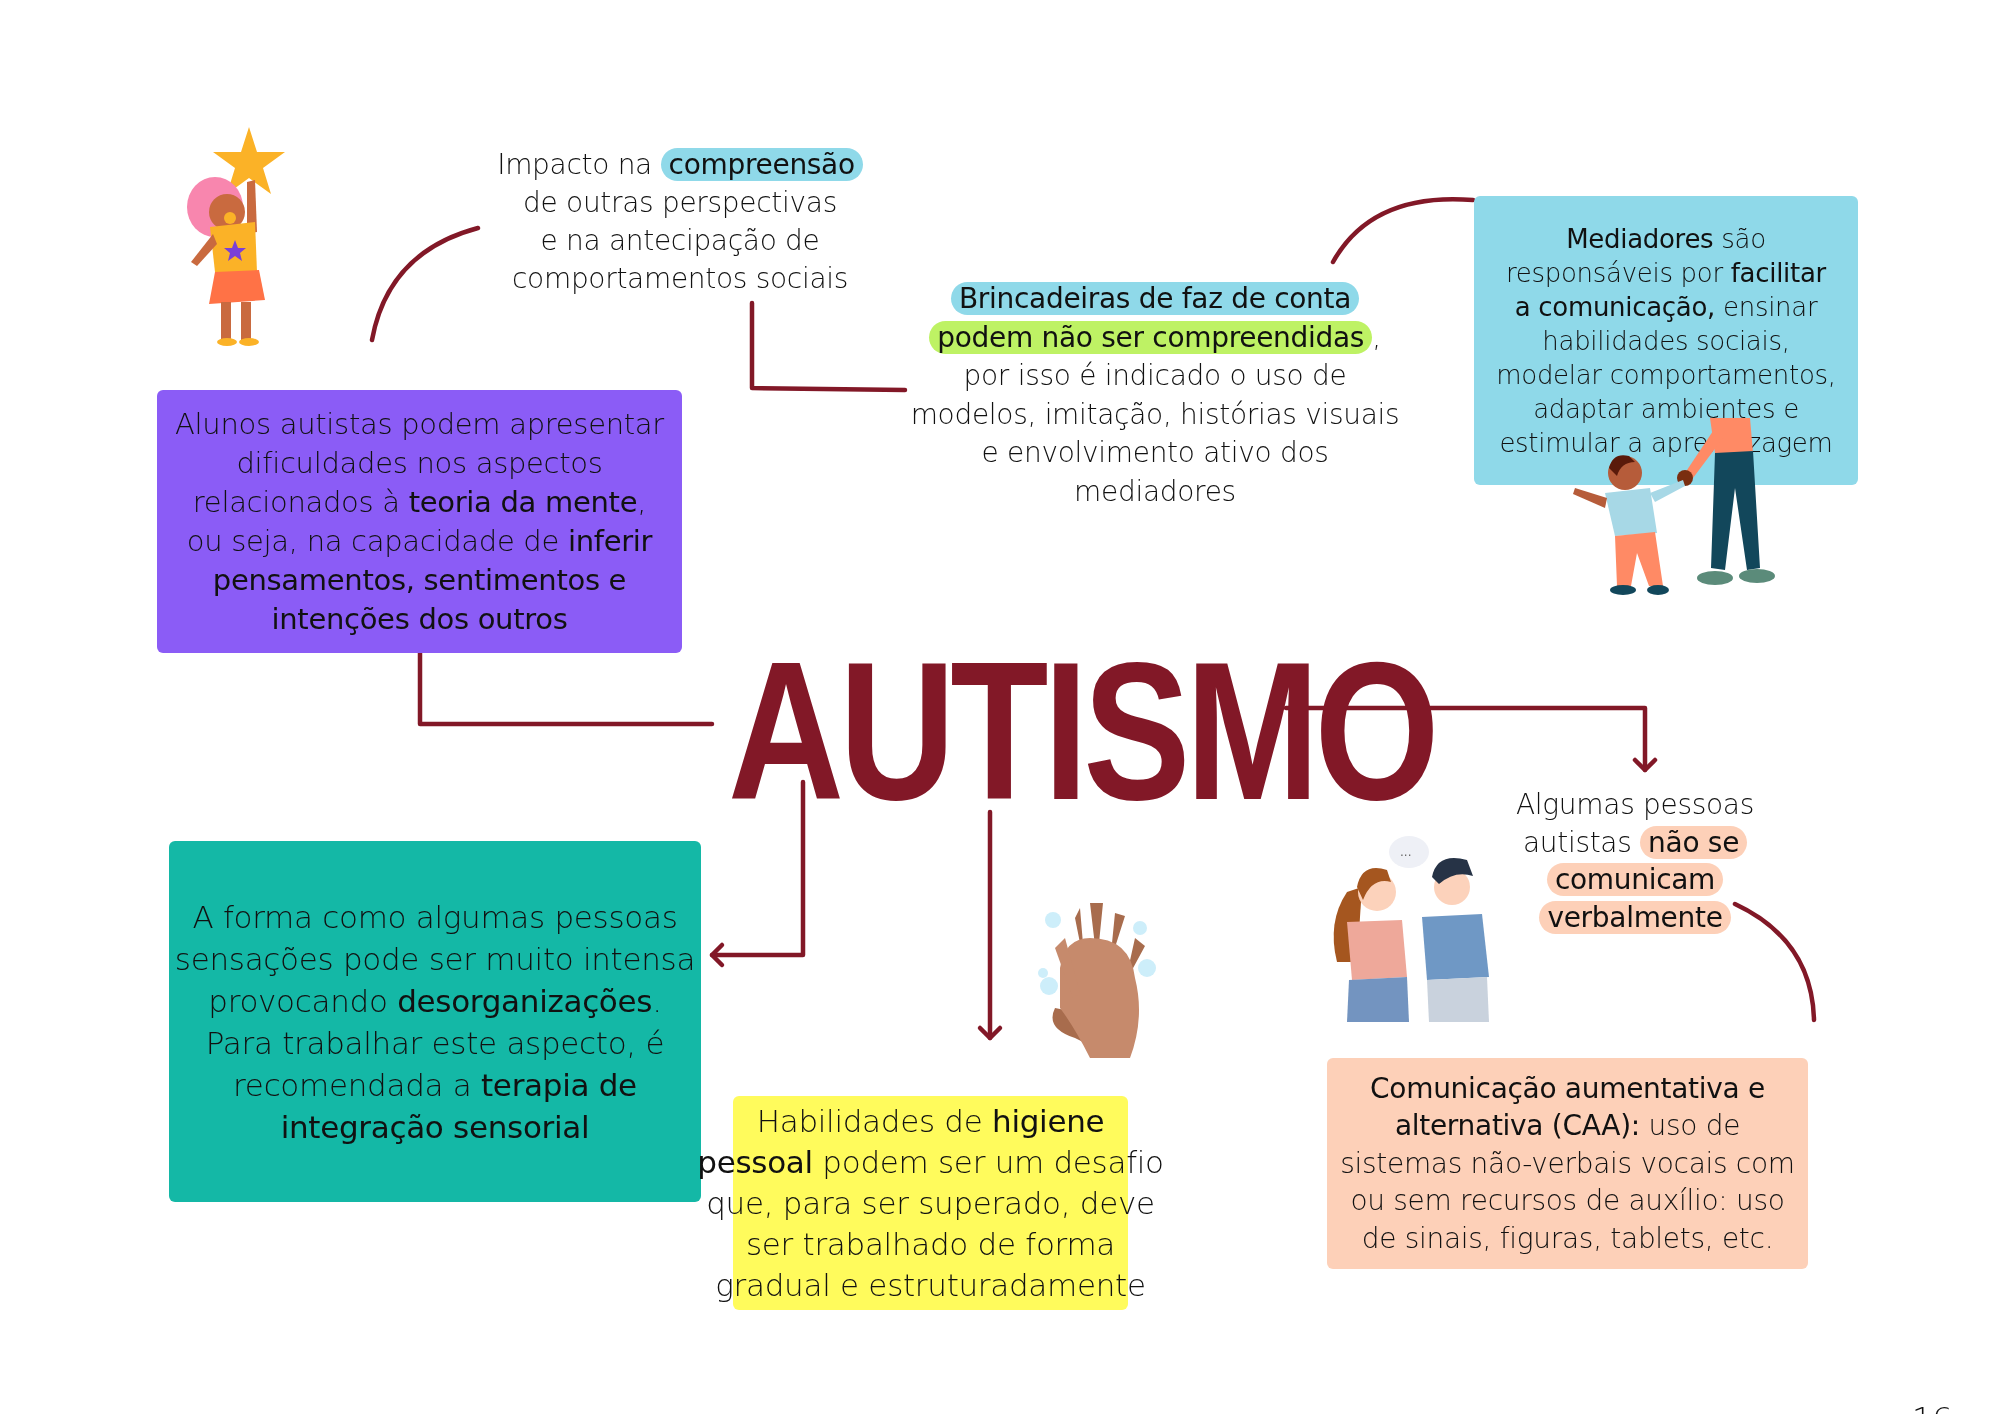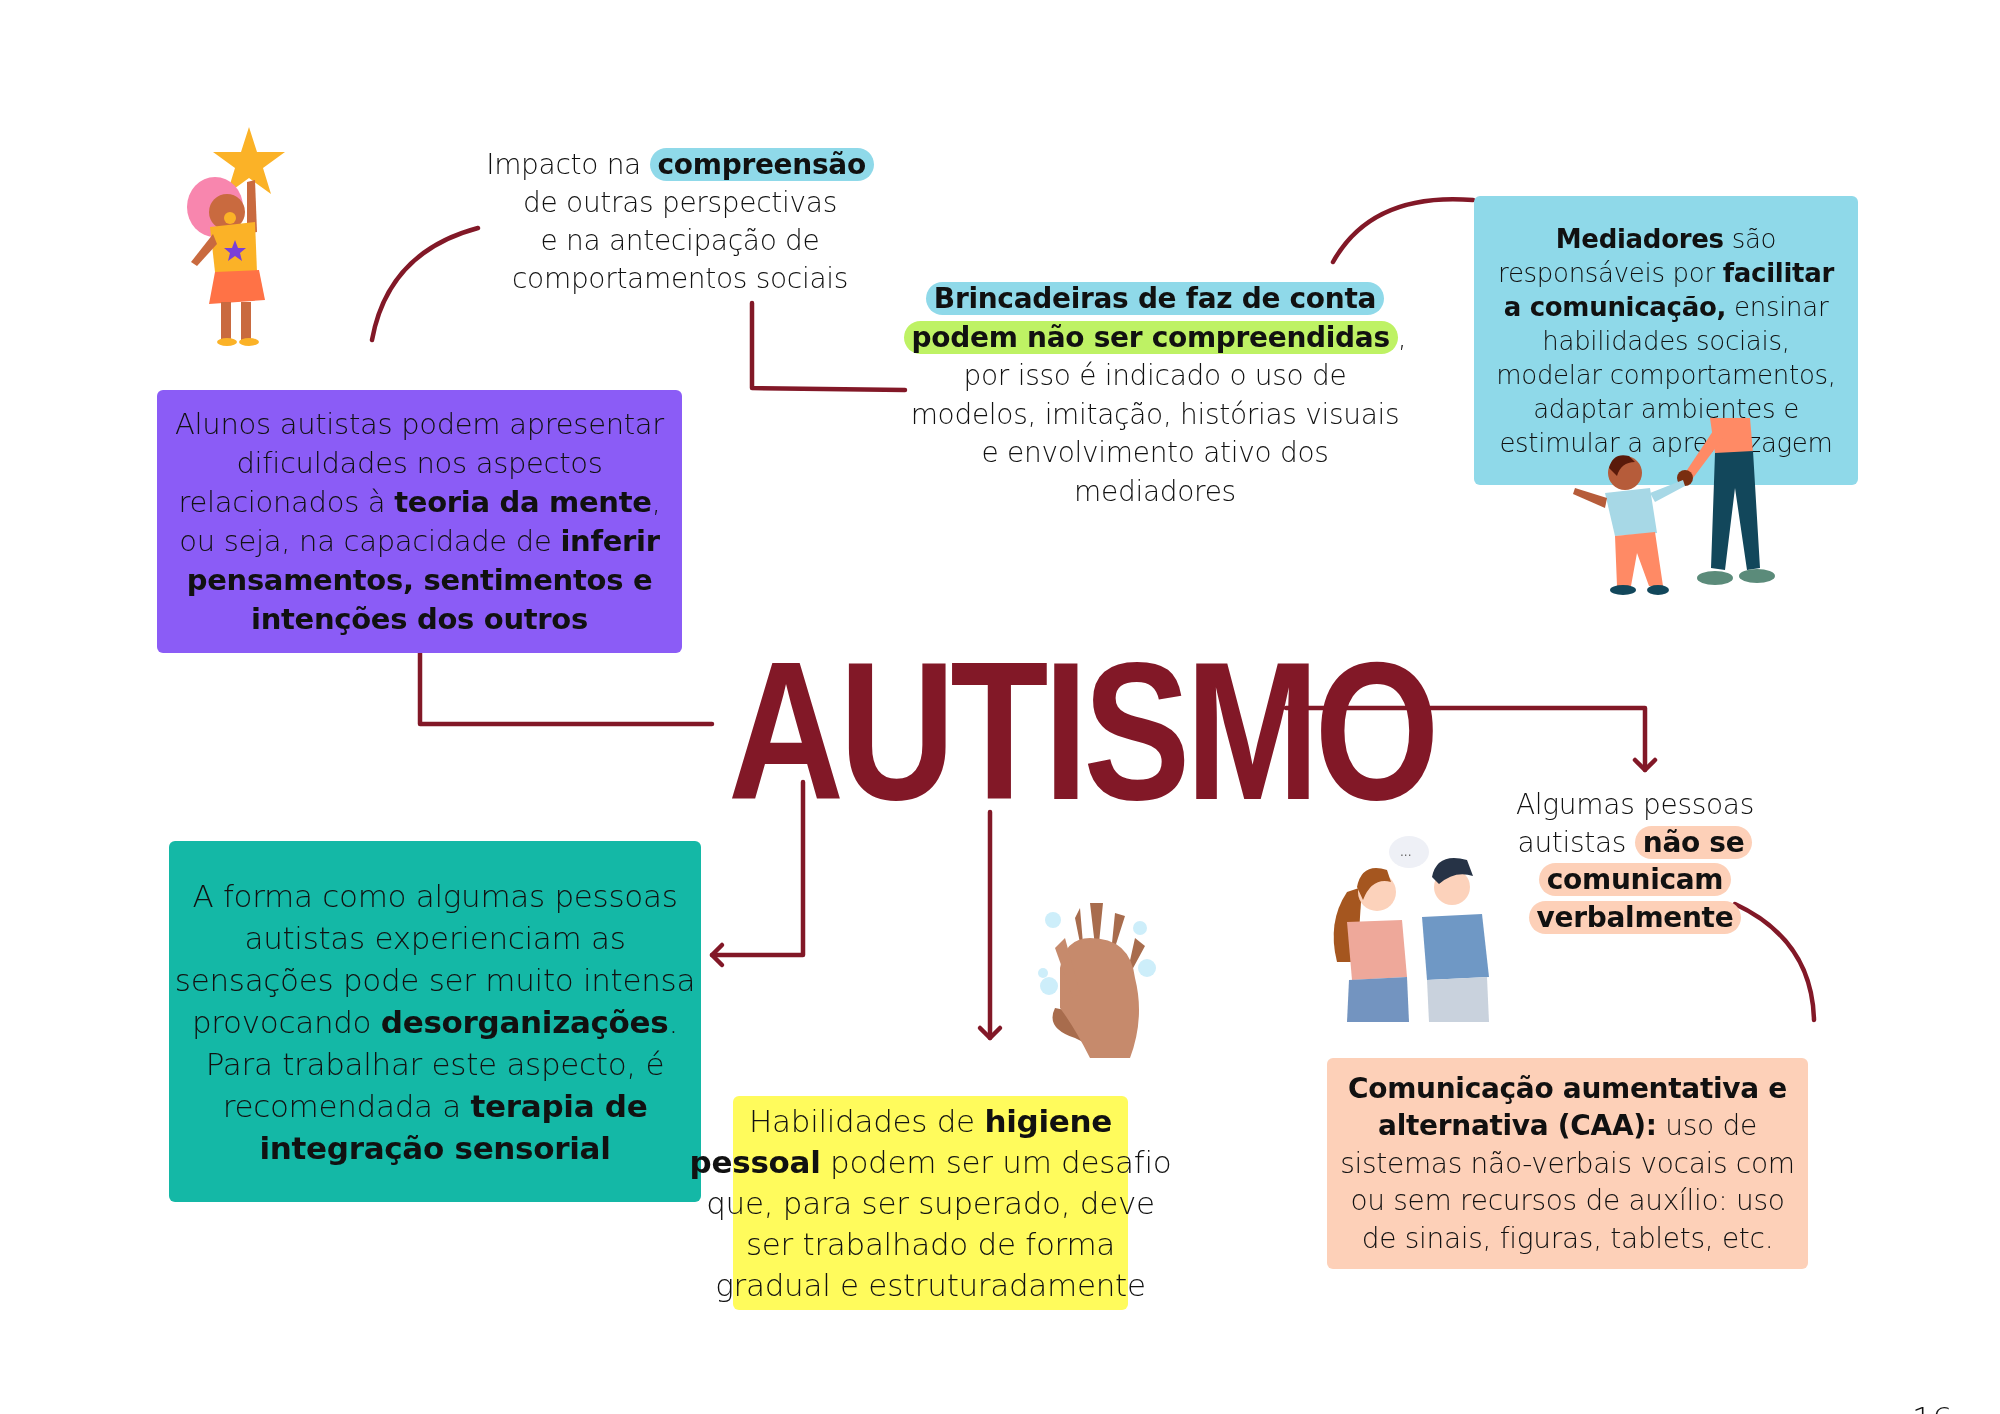--- a/index.html
+++ b/index.html
@@ -1,20 +1,20 @@
 <!DOCTYPE html>
 <html><head>
 <meta charset="utf-8">
 <style>
   * { margin: 0; padding: 0; box-sizing: border-box; }
   html, body { width: 2000px; height: 1414px; background: #ffffff; overflow: hidden; }
   body { position: relative; font-family: "DejaVu Sans", sans-serif; color: #111111; }
   .abs { position: absolute; }
   .txt { text-align: center; font-family: "DejaVu Sans", sans-serif; font-weight: 300; letter-spacing: -0.3px; }
-  .txt b, .b { font-weight: 700; }
+  .txt b, .b { font-weight: 400; }
   .box { position: absolute; border-radius: 6px; display: flex; flex-direction: column; justify-content: center; align-items: center; text-align: center; margin-top: 39px; }
   .line { display: block; white-space: nowrap; }
   .hl { border-radius: 20px; padding: 0 8px; }
   .title {
     position: absolute; left: 728px; top: 642px; width: 535px; height: 180px;
     font-family: "Liberation Sans", sans-serif; font-weight: 700; font-size: 196px;
     line-height: 180px; color: #821827; letter-spacing: -6px; text-align: center;
     transform: scaleX(0.82); transform-origin: left center;
   }
   svg.connectors { position: absolute; left: 0; top: 0; }
@@ -113,21 +113,20 @@
   <path d="M40 75 L85 70 L92 115 L50 118 Z" fill="#a7d8e6"></path>
   <path d="M85 75 L118 62 L120 68 L90 84 Z" fill="#a7d8e6"></path>
   <path d="M42 80 L10 70 L8 76 L40 90 Z" fill="#b65c3a"></path>
   <path d="M50 118 L90 114 L98 168 L84 168 L72 135 L66 168 L52 168 Z" fill="#ff8a65"></path>
   <ellipse cx="58" cy="172" rx="13" ry="5" fill="#12475b"></ellipse>
   <ellipse cx="93" cy="172" rx="11" ry="5" fill="#12475b"></ellipse>
 </svg>
 
 <div class="box" style="left:169px; top:802px; width:532px; height:361px; background:#14b8a6; font-size:31px; line-height:42px;">
   <span class="line txt"><span>A forma como algumas pessoas</span></span>
-  <span class="line txt"><span>autistas experienciam as</span></span>
   <span class="line txt"><span>sensações pode ser muito intensa</span></span>
   <span class="line txt"><span>provocando </span><b>desorganizações</b><span>.</span></span>
   <span class="line txt"><span>Para trabalhar este aspecto, é</span></span>
   <span class="line txt"><span>recomendada a </span><b>terapia de</b></span>
   <span class="line txt"><b>integração sensorial</b></span>
 </div>
 
 <svg class="abs" style="left:1035px; top:898px;" width="130" height="160" viewBox="0 0 130 160">
   <circle cx="18" cy="22" r="8" fill="#cdeefa"></circle>
   <circle cx="105" cy="30" r="7" fill="#cdeefa"></circle>

